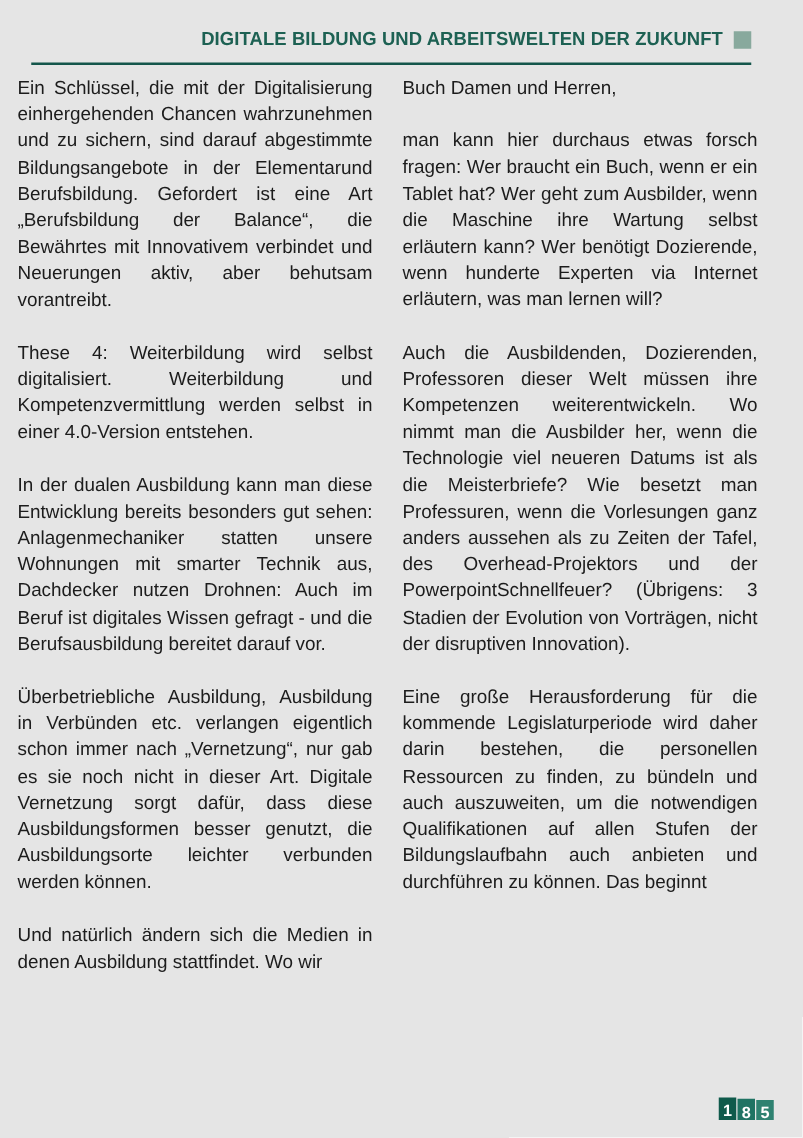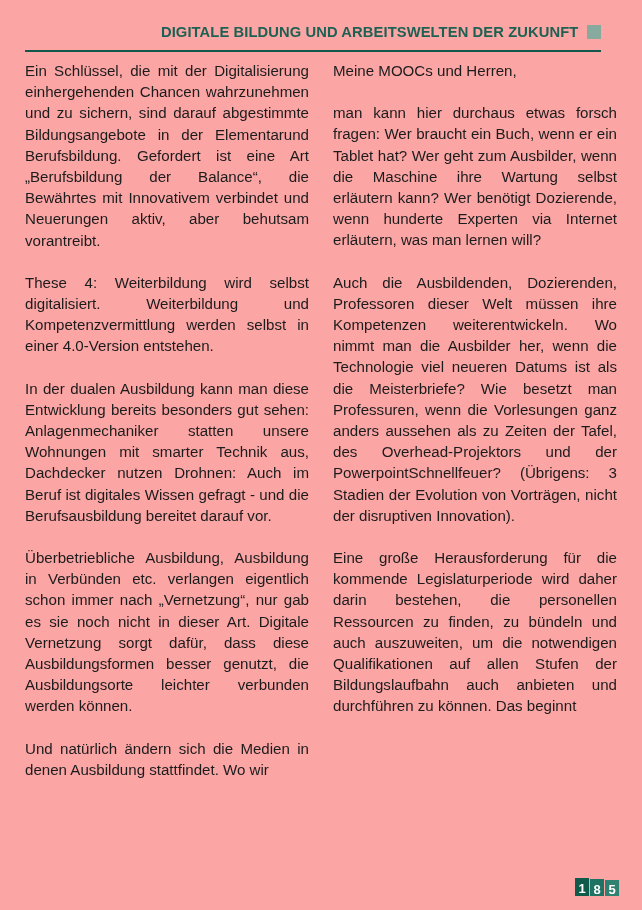--- a/index.html
+++ b/index.html
@@ -16,21 +16,21 @@
     color: #1a1a1a;
     -webkit-font-smoothing: antialiased;
   }
 
   .page {
     position: relative;
     width: 642px;
     height: 910px;
     box-sizing: border-box;
     padding: 16px;
-    background: #fca5a5;
+    background: #e5e5e5;
   }
 
   
   .header {
     position: absolute;
     left: 25px;
     top: 24px;
     width: 576px;
     display: flex;
     align-items: center;
@@ -60,21 +60,21 @@
     left: 25px;
     top: 50px;
     width: 576px;
     height: 2px;
     background: #14564b;
   }
 
   
   .columns {
     position: absolute;
-    left: 25px;
+    left: 14px;
     top: 60px;
     width: 592px;
     height: 800px;
     display: flex;
     gap: 24px;
     justify-content: center;
   }
   .column {
     width: 284px;
     flex: 0 0 284px;
@@ -150,21 +150,21 @@
 
     <div class="column">
       <p>Ein Schlüssel, die mit der Digitalisierung einhergehenden Chancen wahrzunehmen und zu sichern, sind darauf abgestimmte Bildungsangebote in der Elementarund Berufsbildung. Gefordert ist eine Art „Berufsbildung der Balance“, die Bewährtes mit Innovativem verbindet und Neuerungen aktiv, aber behutsam vorantreibt.</p>
       <p>These 4: Weiterbildung wird selbst digitalisiert. Weiterbildung und Kompetenzvermittlung werden selbst in einer 4.0-Version entstehen.</p>
       <p>In der dualen Ausbildung kann man diese Entwicklung bereits besonders gut sehen: Anlagenmechaniker statten unsere Wohnungen mit smarter Technik aus, Dachdecker nutzen Drohnen: Auch im Beruf ist digitales Wissen gefragt - und die Berufsausbildung bereitet darauf vor.</p>
       <p>Überbetriebliche Ausbildung, Ausbildung in Verbünden etc. verlangen eigentlich schon immer nach „Vernetzung“, nur gab es sie noch nicht in dieser Art. Digitale Vernetzung sorgt dafür, dass diese Ausbildungsformen besser genutzt, die Ausbildungsorte leichter verbunden werden können.</p>
       <p>Und natürlich ändern sich die Medien in denen Ausbildung stattfindet. Wo wir</p>
     </div>
 
     <div class="column">
-      <p class="last-line-natural">Meine MOOCs und Herren,</p>
+      <p class="last-line-natural">Buch Damen und Herren,</p>
       <p>man kann hier durchaus etwas forsch fragen: Wer braucht ein Buch, wenn er ein Tablet hat? Wer geht zum Ausbilder, wenn die Maschine ihre Wartung selbst erläutern kann? Wer benötigt Dozierende, wenn hunderte Experten via Internet erläutern, was man lernen will?</p>
       <p>Auch die Ausbildenden, Dozierenden, Professoren dieser Welt müssen ihre Kompetenzen weiterentwickeln. Wo nimmt man die Ausbilder her, wenn die Technologie viel neueren Datums ist als die Meisterbriefe? Wie besetzt man Professuren, wenn die Vorlesungen ganz anders aussehen als zu Zeiten der Tafel, des Overhead-Projektors und der PowerpointSchnellfeuer? (Übrigens: 3 Stadien der Evolution von Vorträgen, nicht der disruptiven Innovation).</p>
       <p>Eine große Herausforderung für die kommende Legislaturperiode wird daher darin bestehen, die personellen Ressourcen zu finden, zu bündeln und auch auszuweiten, um die notwendigen Qualifikationen auf allen Stufen der Bildungslaufbahn auch anbieten und durchführen zu können. Das beginnt</p>
     </div>
 
   </div>
 
   <div class="folio">
     <span class="folio-digit d1">1</span>
     <span class="folio-digit d2">8</span>

